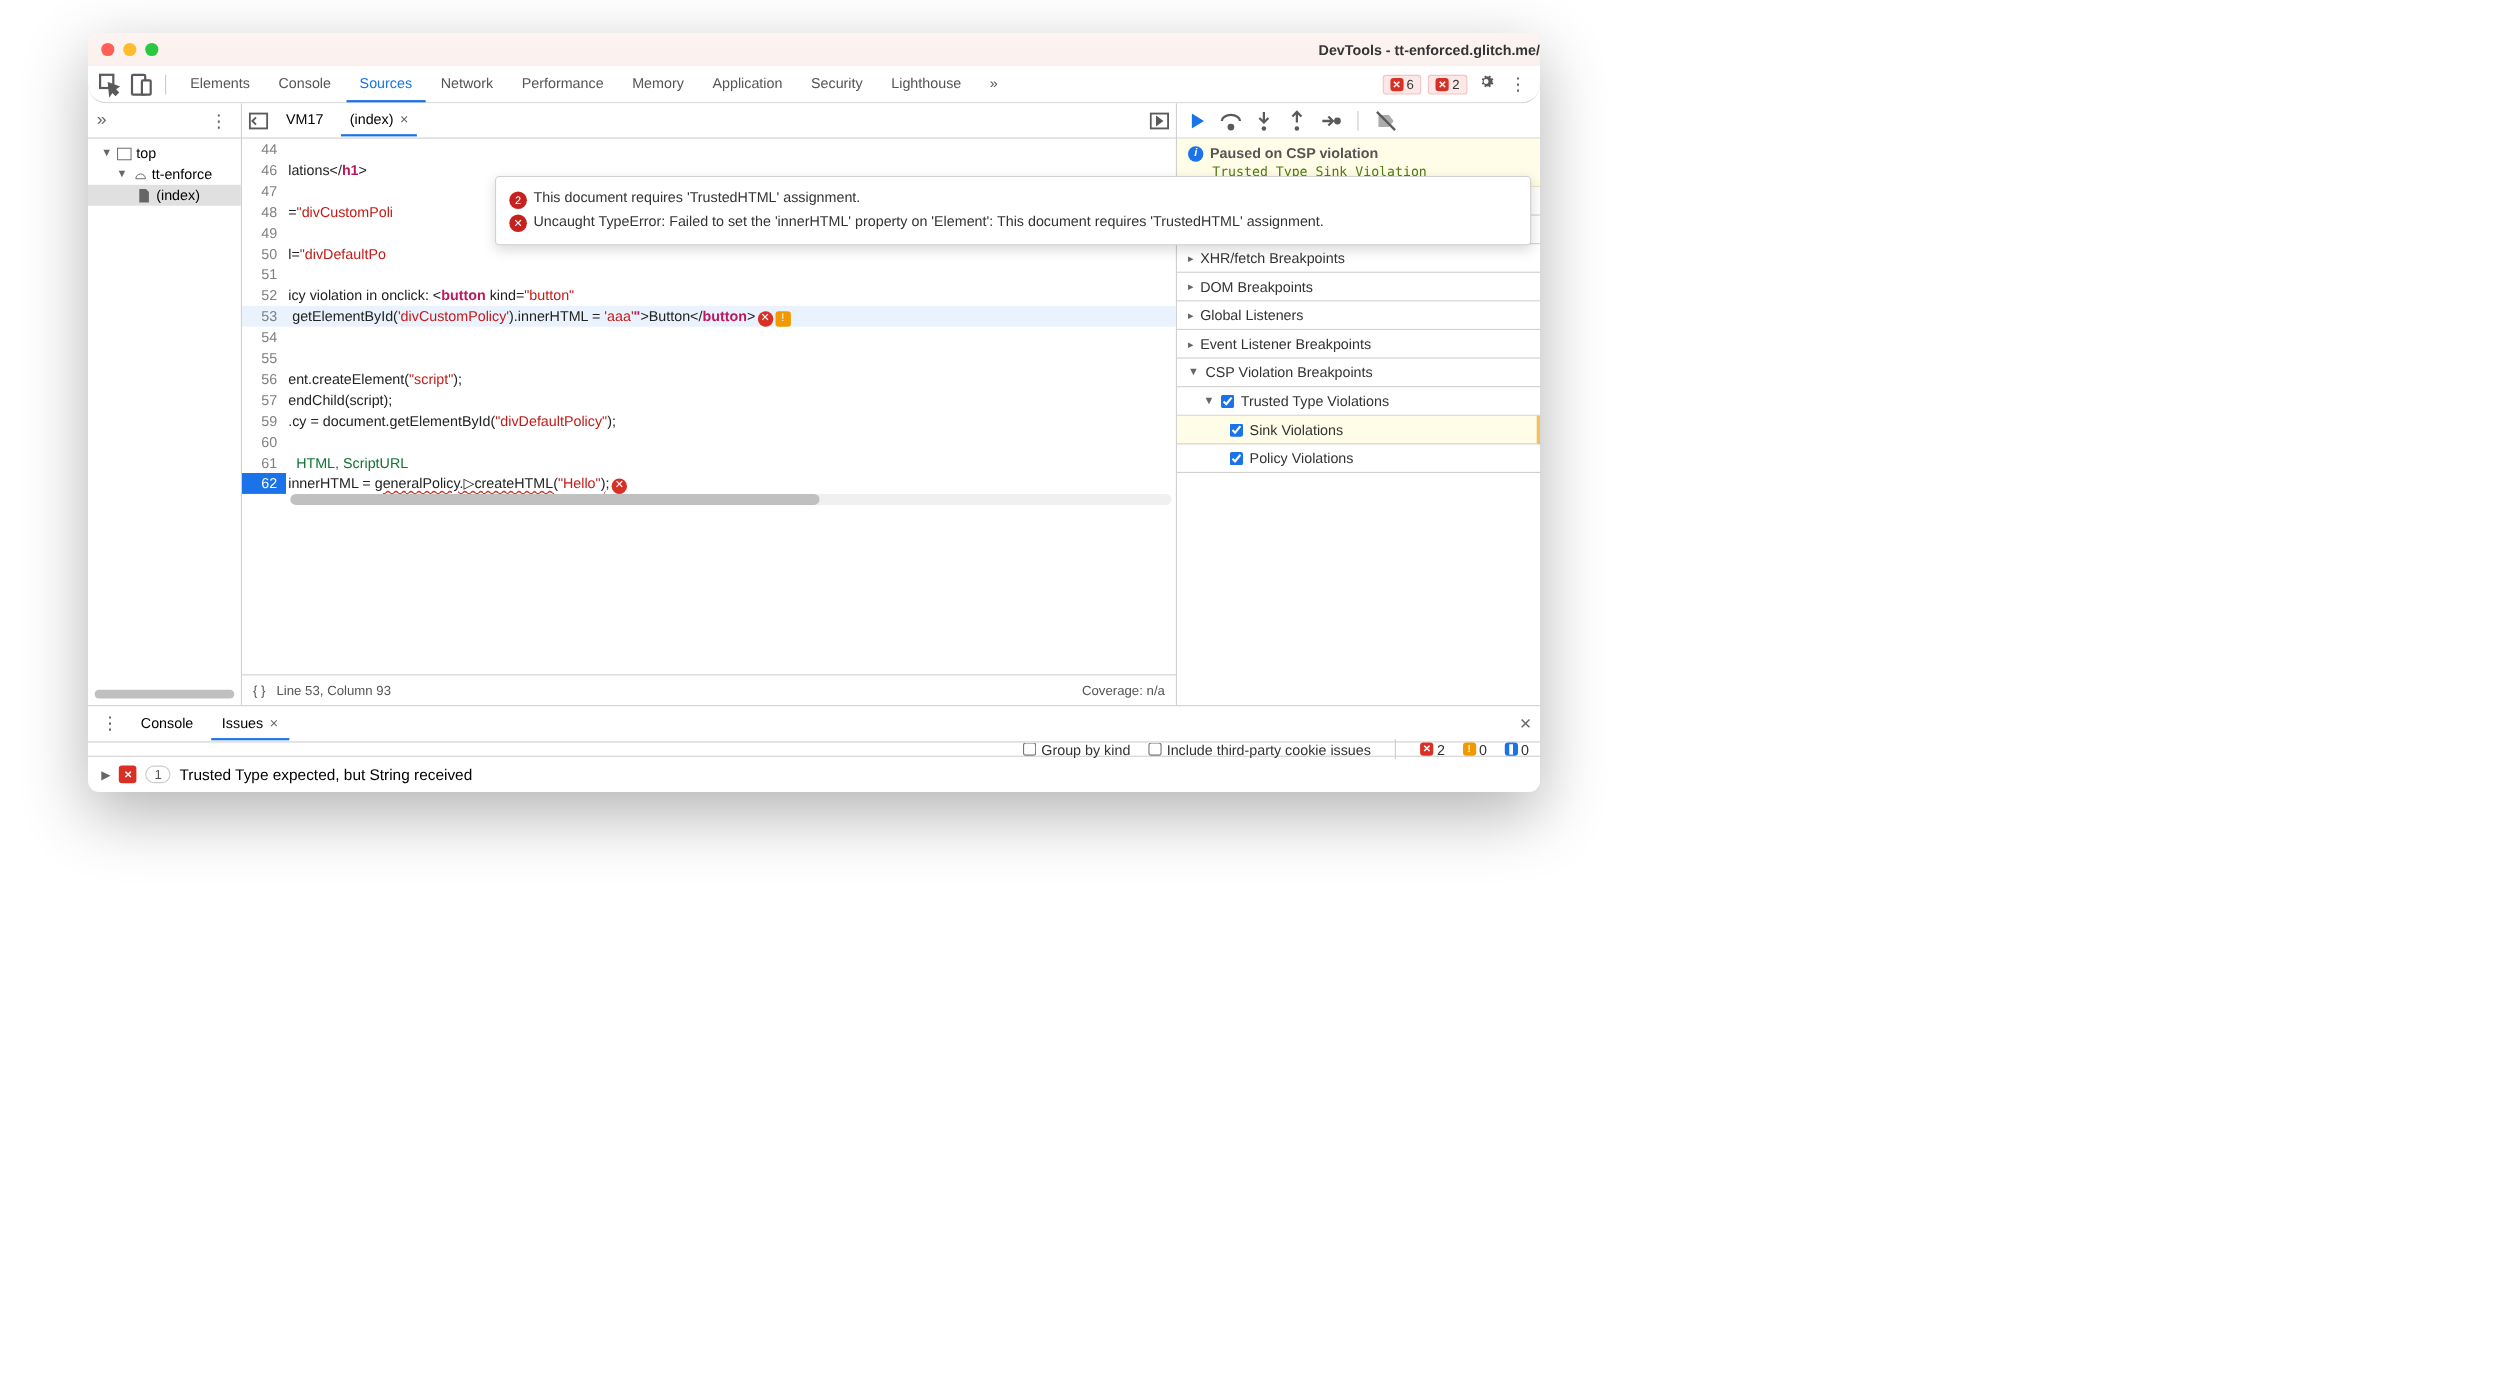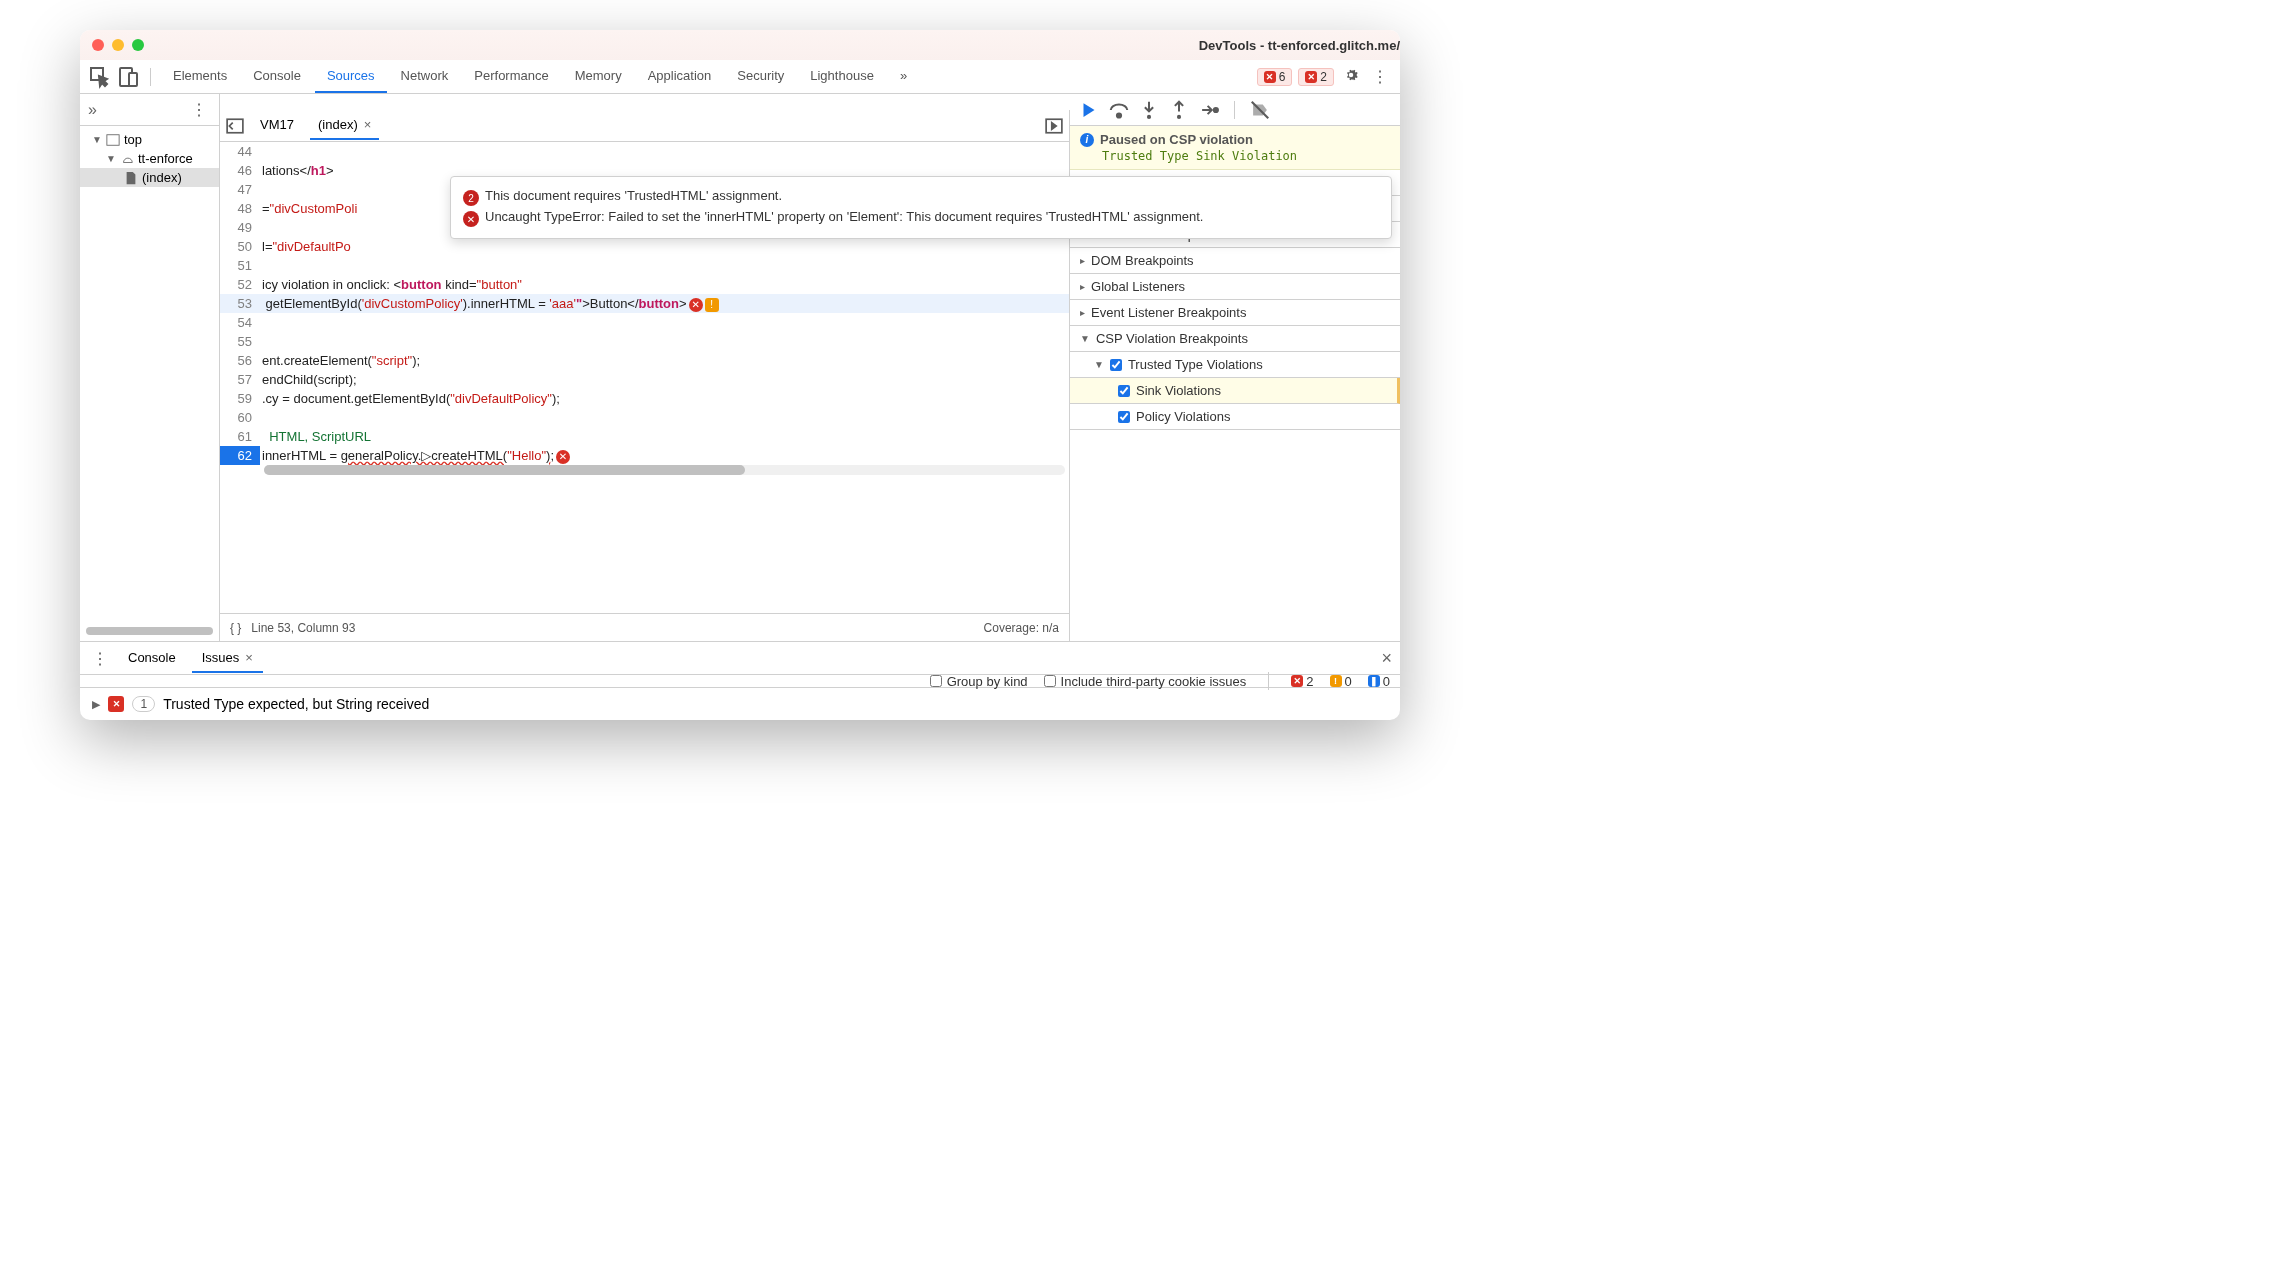--- a/index.html
+++ b/index.html
@@ -3,40 +3,40 @@
 <meta charset="utf-8">
 <style>
 * { margin: 0; padding: 0; box-sizing: border-box; font-family: -apple-system, BlinkMacSystemFont, "Segoe UI", sans-serif; }
 body { background: #fff; width: 1480px; height: 820px; overflow: hidden; }
 .window { width: 1320px; height: 690px; margin: 30px auto; border-radius: 10px; overflow: hidden; box-shadow: 0 20px 60px rgba(0,0,0,0.3); background: #fff; display: flex; flex-direction: column; }
 .titlebar { height: 30px; background: linear-gradient(#fdf4f2, #faf0ee); display: flex; align-items: center; position: relative; }
 .traffic { display: flex; gap: 8px; margin-left: 12px; }
 .dot { width: 12px; height: 12px; border-radius: 50%; }
 .red { background: #ff5f57; } .yellow { background: #febc2e; } .green { background: #28c840; }
 .title { position: absolute; width: 100%; text-align: right; font-size: 13px; font-weight: 700; color: #333; }
-.toolbar { height: 34px; border-bottom: 1px solid #d0d0d0; display: flex; align-items: center; padding: 0 8px; gap: 4px; }
+.toolbar { height: 34px; border-bottom: 1px solid #d0d0d0; display: flex; align-items: center; padding: 0 8px; gap: 4px; border-radius: 17px; }
 .tb-icon { width: 24px; height: 24px; display: flex; align-items: center; justify-content: center; color: #5a5a5a; cursor: pointer; }
 .divider { width: 1px; height: 18px; background: #ccc; margin: 0 6px; }
 .tabs { display: flex; gap: 2px; flex: 1; }
 .tab { padding: 8px 12px; font-size: 13px; color: #555; cursor: pointer; border-bottom: 2px solid transparent; }
 .tab.active { color: #1a73e8; border-bottom-color: #1a73e8; }
 .badges { display: flex; gap: 6px; align-items: center; }
 .badge { display: flex; align-items: center; gap: 3px; background: #fce8e6; border: 1px solid #f5c2be; border-radius: 3px; padding: 1px 6px; font-size: 12px; color: #333; }
 .badge-icon { width: 12px; height: 12px; border-radius: 3px; display: inline-flex; align-items: center; justify-content: center; color: #fff; font-size: 9px; font-weight: bold; }
 .bi-red { background: #d93025; } .bi-yellow { background: #f29900; } .bi-blue { background: #1a73e8; }
 .gear, .dots { color: #5a5a5a; padding: 4px; cursor: pointer; }
 .main { flex: 1; display: flex; min-height: 0; }
 .left-panel { width: 140px; border-right: 1px solid #d0d0d0; display: flex; flex-direction: column; }
 .lp-head { height: 32px; border-bottom: 1px solid #d0d0d0; display: flex; align-items: center; justify-content: space-between; padding: 0 8px; }
 .tree { padding: 4px 0; font-size: 13px; overflow-y: auto; flex: 1; }
 .tree-item { padding: 2px 4px 2px 12px; display: flex; align-items: center; gap: 4px; white-space: nowrap; }
 .tree-item.sel { background: #e0e0e0; }
 .tri { font-size: 10px; color: #666; }
 .ticon { width: 14px; height: 14px; color: #666; }
-.center { flex: 1; display: flex; flex-direction: column; min-width: 0; border-right: 1px solid #d0d0d0; position: relative; margin-top: 16px; }
+.center { flex: 1; display: flex; flex-direction: column; min-width: 0; border-right: 1px solid #d0d0d0; position: relative; }
 .file-tabs { height: 32px; border-bottom: 1px solid #d0d0d0; display: flex; align-items: center; padding: 0 6px; gap: 8px; }
 .ft { padding: 6px 8px; font-size: 13px; cursor: pointer; border-bottom: 2px solid transparent; display: flex; align-items: center; gap: 6px; }
 .ft.active { border-bottom-color: #1a73e8; }
 .close-x { color: #666; font-size: 13px; cursor: pointer; }
 .code-area { flex: 1; overflow: auto; font-family: Menlo, Monaco, monospace; font-size: 13px; line-height: 19px; position: relative; }
 .code-row { display: flex; }
 .gutter { width: 40px; text-align: right; padding-right: 8px; color: #808080; user-select: none; flex-shrink: 0; }
 .gutter.hl { background: #1a73e8; color: #fff; }
 .code-line { flex: 1; white-space: pre; color: #222; padding-left: 2px; }
 .row-hl { background: #eaf2fd; } .str { color: #c41a16; } .fn { color: #222; } .tag { color: #be185d; font-weight: bold; } .cm { color: #137333; }

